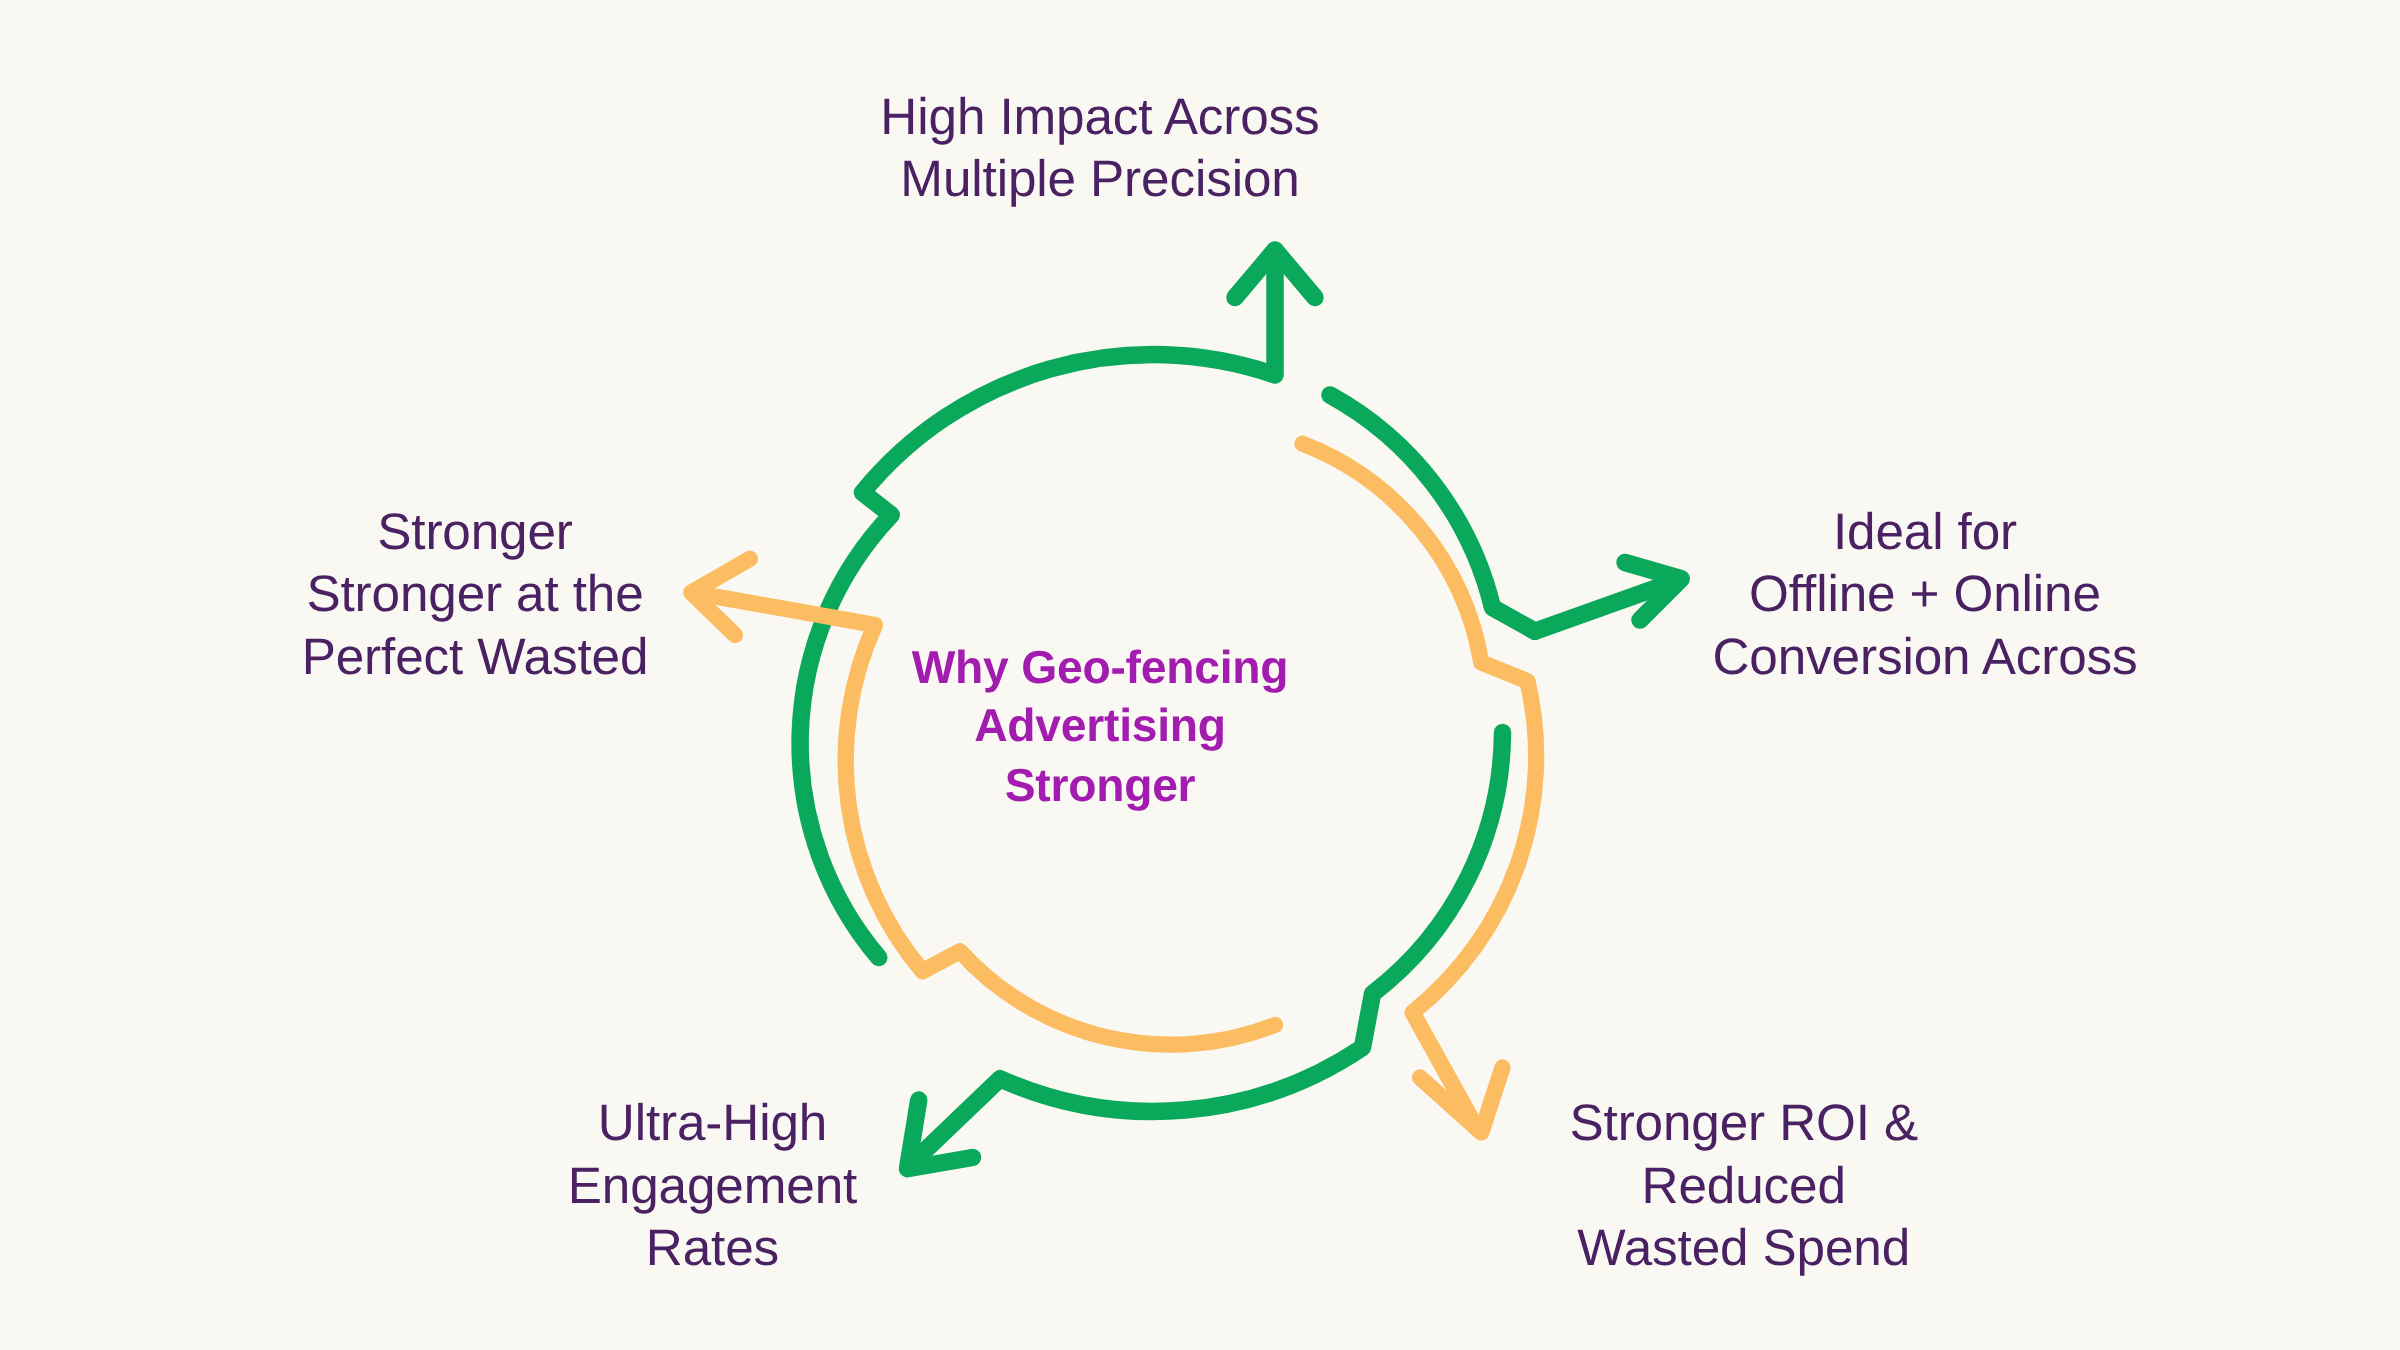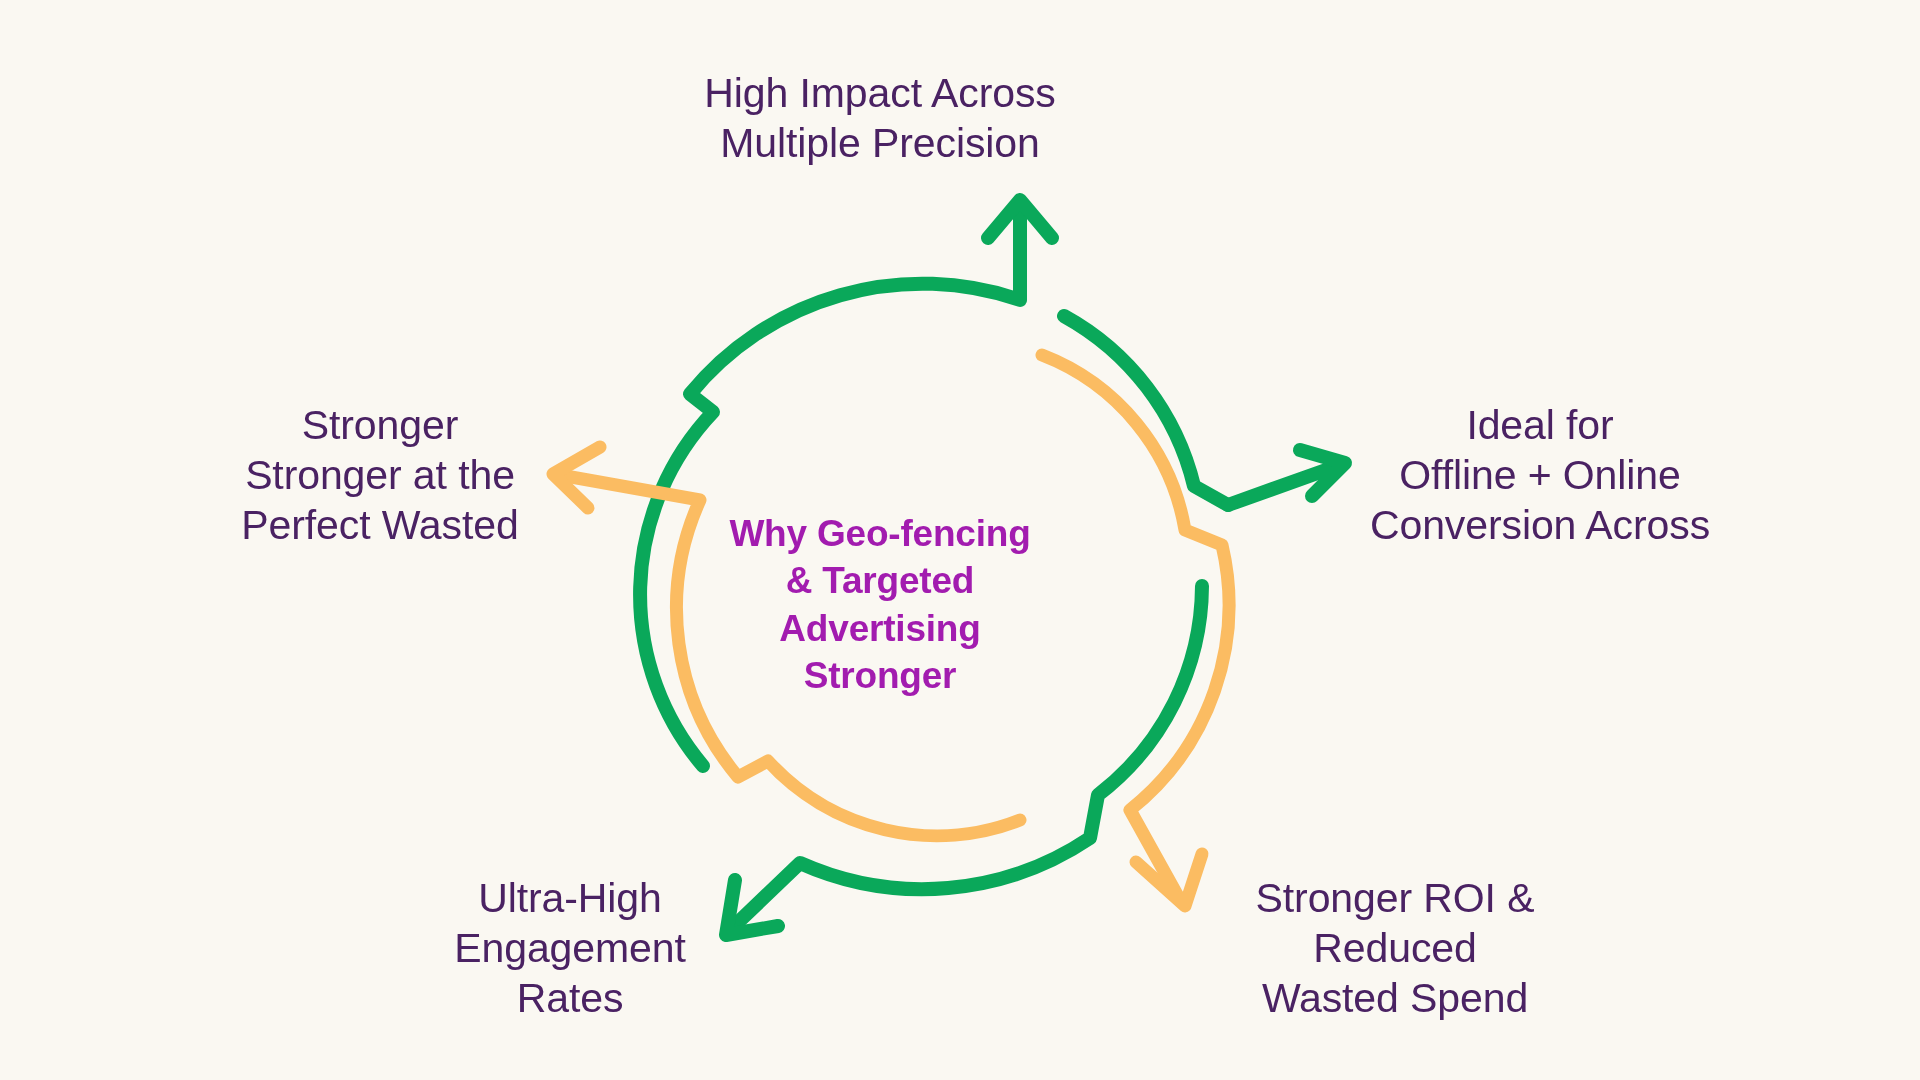--- a/index.html
+++ b/index.html
@@ -132,21 +132,20 @@
                L 738 777
                A 262 262 0 0 1 700 500
                L 560 475" stroke="#fbbc62"></path>
 
       <path d="M 600 447 L 553 474 L 588 508"></path>
     </g>
   </svg>
 
   <div class="center-title" style="color: #a21caf;">
     <span>Why Geo-fencing</span>
-    <span>&amp; Targeted</span>
     <span>Advertising</span>
     <span>Stronger</span>
   </div>
 
   <div class="node-label label-top">
     <span>High Impact Across</span>
     <span>Multiple Precision</span>
   </div>
 
   <div class="node-label label-right">

